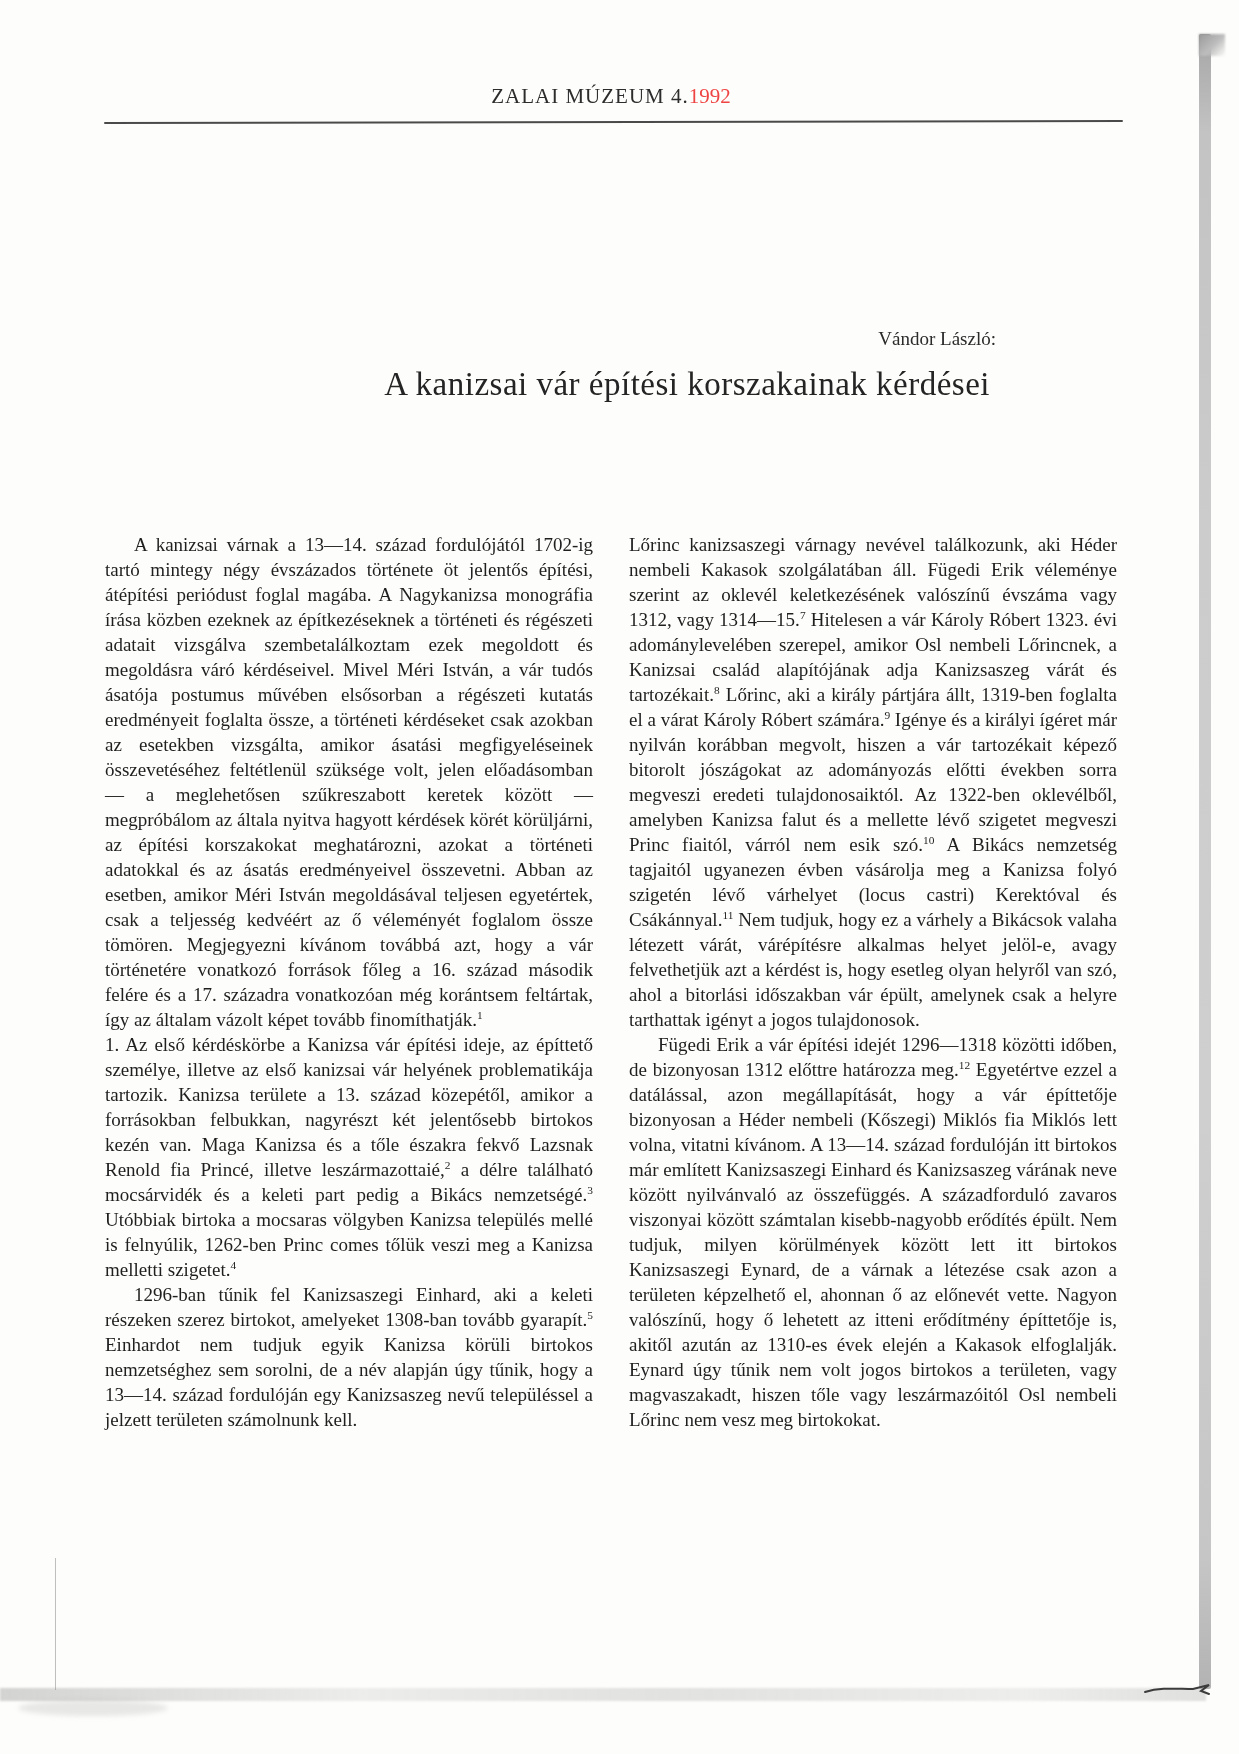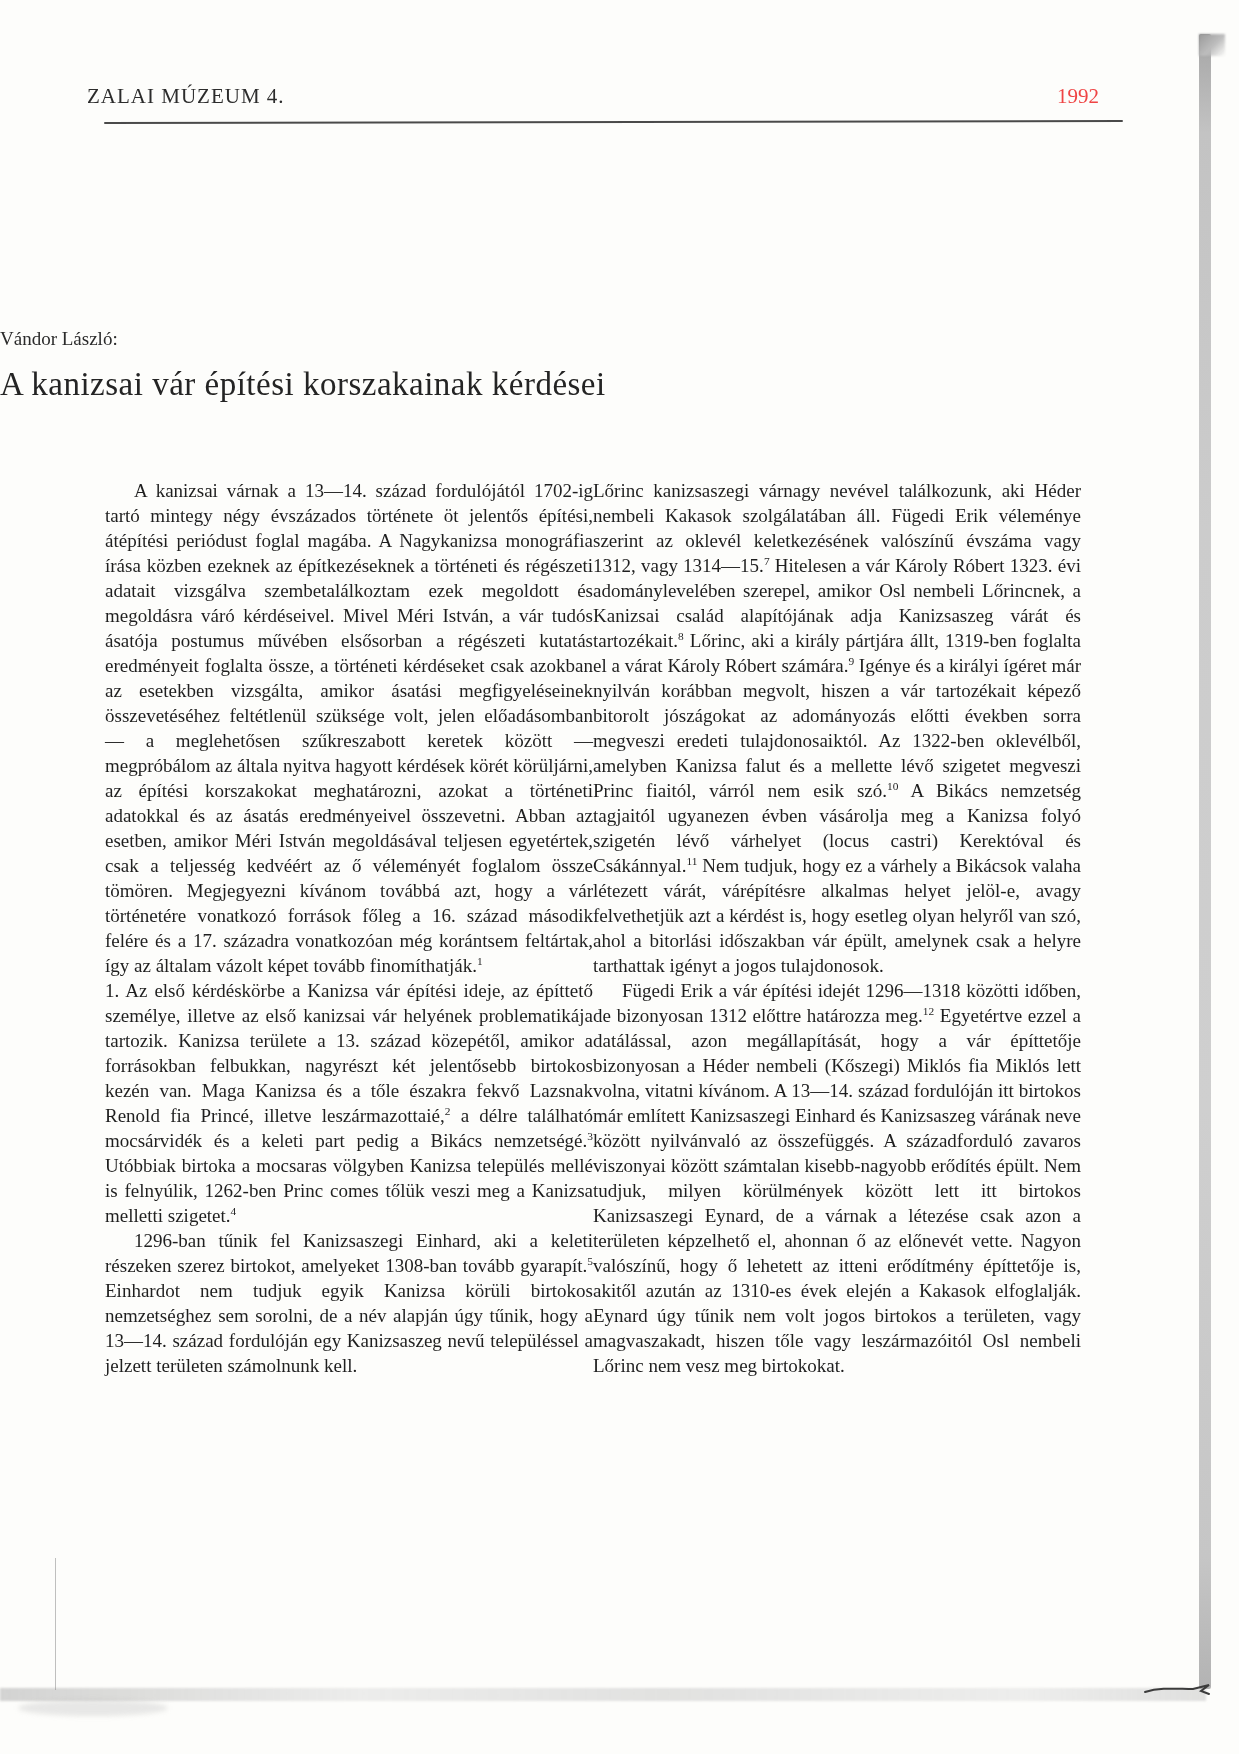--- a/index.html
+++ b/index.html
@@ -7,41 +7,41 @@
     position:relative;
     width:1239px;height:1754px;
     margin:0 auto;
     background:#fdfdfb;
     overflow:hidden;
     font-family:"Liberation Serif","DejaVu Serif",serif;
     color:#242424;
   }
   
   .running-head{
-    position:absolute;left:87px;top:84px;width:1012px;
-    display:flex;justify-content:space-between;align-items:baseline;
+    position:absolute;left:105px;top:84px;width:1012px;
+    display:flex;justify-content:center;align-items:baseline;
   }
   .journal{font-size:21px;letter-spacing:1px;color:#2c2c2c;}
   .year{font-size:21px;color:#ef4444;}
   .head-rule{
     position:absolute;left:104px;top:121px;width:1019px;height:2px;
     background:#4a4a4a;transform:rotate(-0.12deg);
     border-radius:1px;
   }
   
-  .article-head{position:absolute;left:0;top:328px;width:996px;text-align:left;}
+  .article-head{position:absolute;left:0;top:328px;width:996px;text-align:right;}
   .author{font-size:19px;color:#2b2b2b;}
   .title{
     margin:16px 6px 0 0;font-size:33px;font-weight:normal;
     letter-spacing:0.5px;color:#242424;
   }
   
   .columns{
-    position:absolute;left:105px;top:478px;width:1012px;
-    display:flex;
+    position:absolute;left:105px;top:532px;width:1012px;
+    display:flex;justify-content:space-between;
   }
   .col{
     width:488px;
     font-size:19px;line-height:25px;
     text-align:justify;
     color:#1f1f1f;
   }
   .para{margin:0;}
   .para.indent{text-indent:29px;}
   sup{font-size:0.6em;line-height:0;vertical-align:super;}

